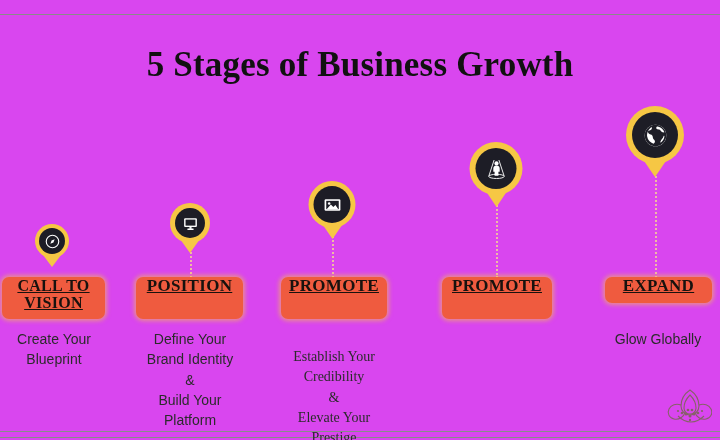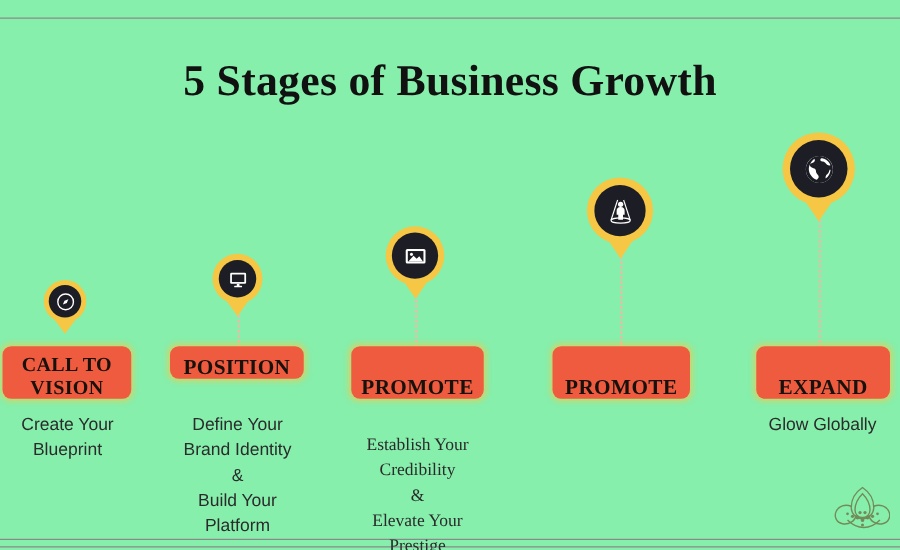--- a/index.html
+++ b/index.html
@@ -10,21 +10,21 @@
     width: 720px;
     height: 440px;
     background: #ffffff;
     font-family: "Liberation Sans", sans-serif;
     overflow: hidden;
   }
   .canvas {
     position: relative;
     width: 720px;
     height: 440px;
-    background: #86efac;
+    background: #d946ef;
   }
 
   
   .rule {
     position: absolute;
     left: 0;
     width: 720px;
     height: 1px;
     background: #8a8a8a;
   }
@@ -103,28 +103,29 @@
   }
   .pin-disc svg { display: block; }
 
   
   .badge {
     position: absolute;
     background: #ef5b3f;
     border-radius: 7px;
     box-shadow: 0 0 4px 2px rgba(246,199,68,0.55);
     display: flex;
-    align-items: flex-end;
+    align-items: flex-start;
     justify-content: center;
     text-align: center;
     font-family: "Liberation Serif", serif;
     font-weight: 700;
     color: #18120e;
     line-height: 1.08;
     letter-spacing: 0.3px;
+    text-decoration: underline;
   }
 
   
   .desc {
     position: absolute;
     text-align: center;
     font-family: "Liberation Sans", sans-serif;
     font-size: 14px;
     line-height: 1.45;
     color: #2b2b2b;
@@ -182,21 +183,21 @@
         <div class="pin-disc" style="left:5px; top:5px; width:30px; height:30px;">
           <svg width="17" height="17" viewBox="0 0 24 24" aria-hidden="true">
             <rect x="3" y="4.5" width="18" height="12.5" rx="1.5" fill="#ffffff"></rect>
             <rect x="5" y="6.5" width="14" height="8.5" fill="#1d1d26"></rect>
             <rect x="10.5" y="17" width="3" height="2.6" fill="#ffffff"></rect>
             <rect x="7.5" y="19.2" width="9" height="1.8" rx="0.8" fill="#ffffff"></rect>
           </svg>
         </div>
       </div>
     </div>
-    <div class="badge" style="left:0px; top:277px; width:107px; height:26px; font-size:17px;">
+    <div class="badge" style="left:0px; top:277px; width:107px; height:42px; font-size:17px;">
       <span style="white-space:pre-line;">POSITION</span>
     </div>
     <div class="desc" style="left:-1px; top:329px; width:110px;">Define Your
 Brand Identity
 &amp;
 Build Your
 Platform</div>
   </div>
 
   <div class="stage" style="left:279px; width:110px;">
@@ -254,21 +255,21 @@
         <div class="pin-head"></div>
         <div class="pin-tail" style="bottom:-13px; border-left-width:13px; border-right-width:13px; border-top-width:19px;"></div>
         <div class="pin-disc" style="left:6px; top:6px; width:46px; height:46px;">
           <svg width="27" height="27" viewBox="0 0 24 24" aria-hidden="true">
             <circle cx="12" cy="12" r="9.6" fill="#ffffff"></circle>
             <path d="M12 2.4 c-5.3 0 -9.6 4.3 -9.6 9.6 c0 5.3 4.3 9.6 9.6 9.6 c5.3 0 9.6 -4.3 9.6 -9.6 c0 -5.3 -4.3 -9.6 -9.6 -9.6 z M8.4 4.4 c0.7 0.9 0.4 1.9 -0.4 2.5 c-0.9 0.7 -2.1 0.5 -2.6 1.4 c-0.4 0.8 0.2 1.7 0.9 2.2 c0.9 0.6 2.1 0.6 2.8 1.4 c0.6 0.7 0.4 1.8 0.8 2.7 c0.4 0.9 1.5 1.4 1.6 2.4 c0.1 0.9 -0.6 1.7 -1.3 2.3 c-2.9 -0.9 -5.1 -3.4 -5.6 -6.4 c-0.5 -3.2 1.2 -6.4 3.8 -8.5 z M15.3 4.5 c2.1 0.8 3.8 2.5 4.6 4.6 c-0.8 0.3 -1.7 0.1 -2.4 -0.4 c-0.8 -0.6 -1.2 -1.6 -2.1 -2.0 c-0.8 -0.4 -1.9 -0.1 -2.5 -0.8 c-0.4 -0.5 -0.2 -1.2 0.2 -1.6 c0.6 -0.5 1.5 -0.2 2.2 0.2 z M19.9 12.8 c-0.2 2.3 -1.5 4.4 -3.4 5.6 c-0.3 -0.9 0.1 -1.8 0.6 -2.5 c0.6 -0.8 1.4 -1.4 1.7 -2.3 c0.2 -0.5 0.2 -1.1 0.6 -1.4 c0.2 -0.1 0.4 0.1 0.5 0.3 z" fill="#1d1d26"></path>
           </svg>
         </div>
       </div>
     </div>
-    <div class="badge" style="left:3px; top:277px; width:107px; height:42px; font-size:17px;">
+    <div class="badge" style="left:3px; top:277px; width:107px; height:26px; font-size:17px;">
       <span style="white-space:pre-line;">EXPAND</span>
     </div>
     <div class="desc" style="left:0px; top:329px; width:112px;">Glow Globally</div>
   </div>
 
   <div class="watermark">
     <svg width="56" height="42" viewBox="0 0 56 42" aria-hidden="true">
       <g fill="none" stroke="#6b6b3c" stroke-width="1.1">
         <path d="M34 4 c-6 4 -9 10 -9 16 c0 5 4 9 9 9 c5 0 9 -4 9 -9 c0 -6 -3 -12 -9 -16 z"></path>
         <path d="M34 9 c-4 4 -6 9 -6 13 c0 3.5 2.7 6 6 6 c3.3 0 6 -2.5 6 -6 c0 -4 -2 -9 -6 -13 z"></path>

